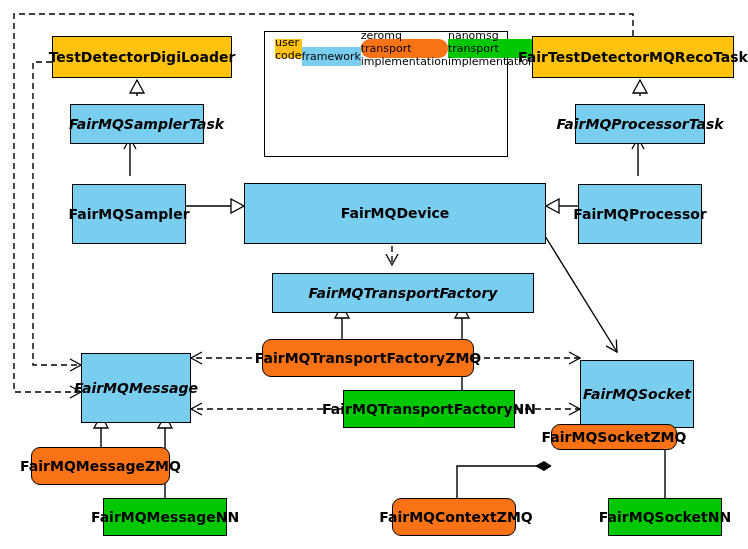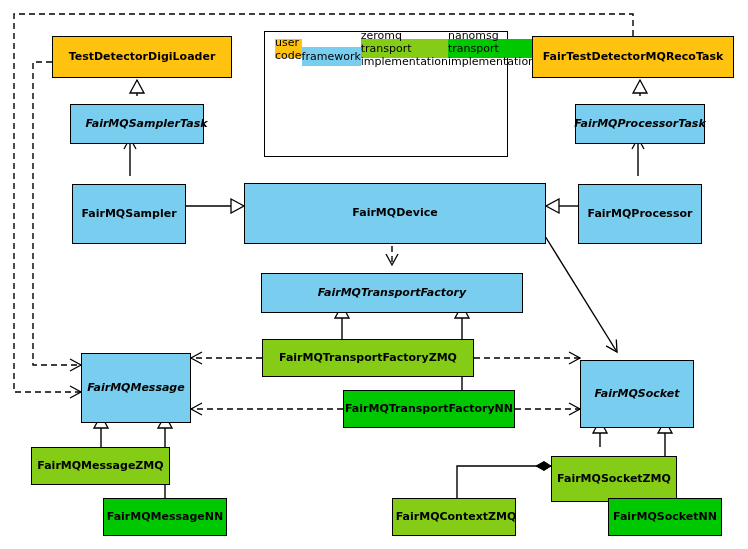--- a/index.html
+++ b/index.html
@@ -1,25 +1,25 @@
 <!DOCTYPE html>
 <html><head>
 <meta charset="utf-8">
 <style>
   html,body{margin:0;padding:0;background:#ffffff;}
   body{font-family:"DejaVu Sans","Liberation Sans",sans-serif;}
   #canvas{position:relative;width:748px;height:549px;background:#ffffff;overflow:hidden;}
   svg.edges{position:absolute;left:0;top:0;width:748px;height:549px;pointer-events:none;}
   .node{position:absolute;box-sizing:border-box;border:1.5px solid #000;
         display:flex;align-items:center;justify-content:center;text-align:left;
-        font-size:11px;font-weight:bold;color:#000;line-height:1.15;padding:2px 4px;}
+        font-size:14px;font-weight:bold;color:#000;line-height:1.15;padding:2px 4px;}
   .node.abstract{font-style:italic;}
   .c-user{background:#FFC20E;}
   .c-framework{background:#79CDEE;margin-top:8px;}
-  .c-zmq{background:#84cc16;}
+  .c-zmq{background:#f97316;border-radius:9px;}
   .c-nn{background:#00C800;}
   #legend{position:absolute;left:264px;top:31px;width:244px;height:126px;
           background:#ffffff;border:1.5px solid #000;box-sizing:border-box;
           padding:7px 10px;display:flex;flex-direction:row;justify-content:space-between;}
   .legend-row{height:19px;display:flex;align-items:center;justify-content:center;
               font-size:11px;font-weight:normal;color:#000;}
 </style>
 </head>
 <body>
 
@@ -91,24 +91,24 @@
     <div class="legend-row c-nn">nanomsg transport implementation</div>
   </div>
 
   <div class="node c-user" style="left: 52px; top: 36px; width: 180px; height: 42px;">TestDetectorDigiLoader</div>
   <div class="node c-framework abstract" style="left: 70px; top: 96px; width: 134px; height: 40px; padding-left: 23px;">FairMQSamplerTask</div>
   <div class="node c-framework" style="left: 72px; top: 176px; width: 114px; height: 60px;">FairMQSampler</div>
   <div class="node c-user" style="left: 532px; top: 36px; width: 202px; height: 42px;">FairTestDetectorMQRecoTask</div>
   <div class="node c-framework" style="left: 244px; top: 175px; width: 302px; height: 61px;">FairMQDevice</div>
   <div class="node c-framework abstract" style="left: 575px; top: 96px; width: 130px; height: 40px;">FairMQProcessorTask</div>
   <div class="node c-framework" style="left: 578px; top: 176px; width: 124px; height: 60px;">FairMQProcessor</div>
-  <div class="node c-framework abstract" style="left: 261px; top: 265px; width: 262px; height: 40px;">FairMQTransportFactory</div>
+  <div class="node c-framework abstract" style="left: 272px; top: 265px; width: 262px; height: 40px;">FairMQTransportFactory</div>
   <div class="node c-zmq" style="left: 262px; top: 339px; width: 212px; height: 38px;">FairMQTransportFactoryZMQ</div>
   <div class="node c-nn" style="left: 343px; top: 390px; width: 172px; height: 38px;">FairMQTransportFactoryNN</div>
   <div class="node c-framework abstract" style="left: 81px; top: 345px; width: 110px; height: 70px;">FairMQMessage</div>
   <div class="node c-framework abstract" style="left: 580px; top: 352px; width: 114px; height: 68px;">FairMQSocket</div>
   <div class="node c-zmq" style="left: 31px; top: 447px; width: 139px; height: 38px;">FairMQMessageZMQ</div>
   <div class="node c-nn" style="left: 103px; top: 498px; width: 124px; height: 38px;">FairMQMessageNN</div>
-  <div class="node c-zmq" style="left: 551px; top: 424px; width: 126px; height: 46px; margin-top: 32px;">FairMQSocketZMQ</div>
+  <div class="node c-zmq" style="left: 551px; top: 424px; width: 126px; height: 26px;">FairMQSocketZMQ</div>
   <div class="node c-zmq" style="left: 392px; top: 498px; width: 124px; height: 38px; padding-left: 8px;">FairMQContextZMQ</div>
   <div class="node c-nn" style="left: 608px; top: 498px; width: 114px; height: 38px;">FairMQSocketNN</div>
 
 </div>
 
 </body></html>

